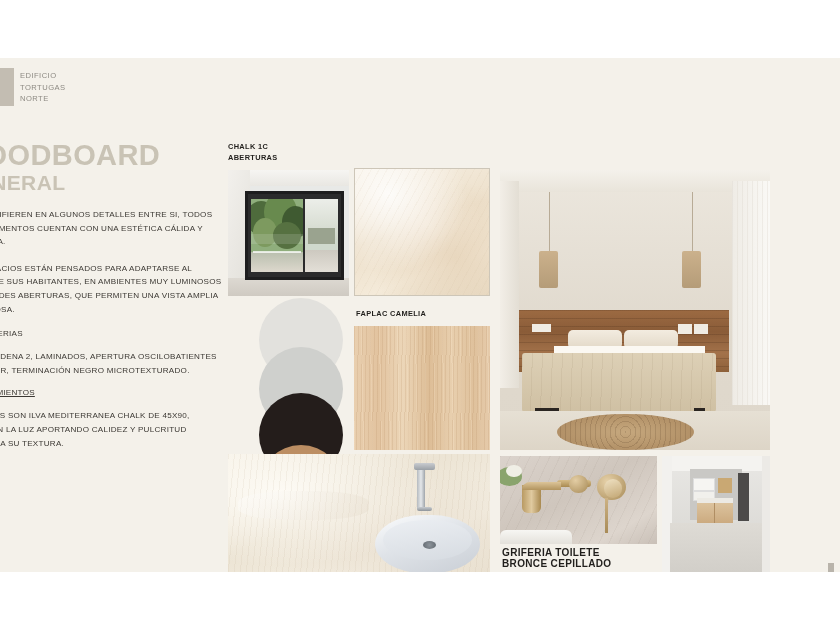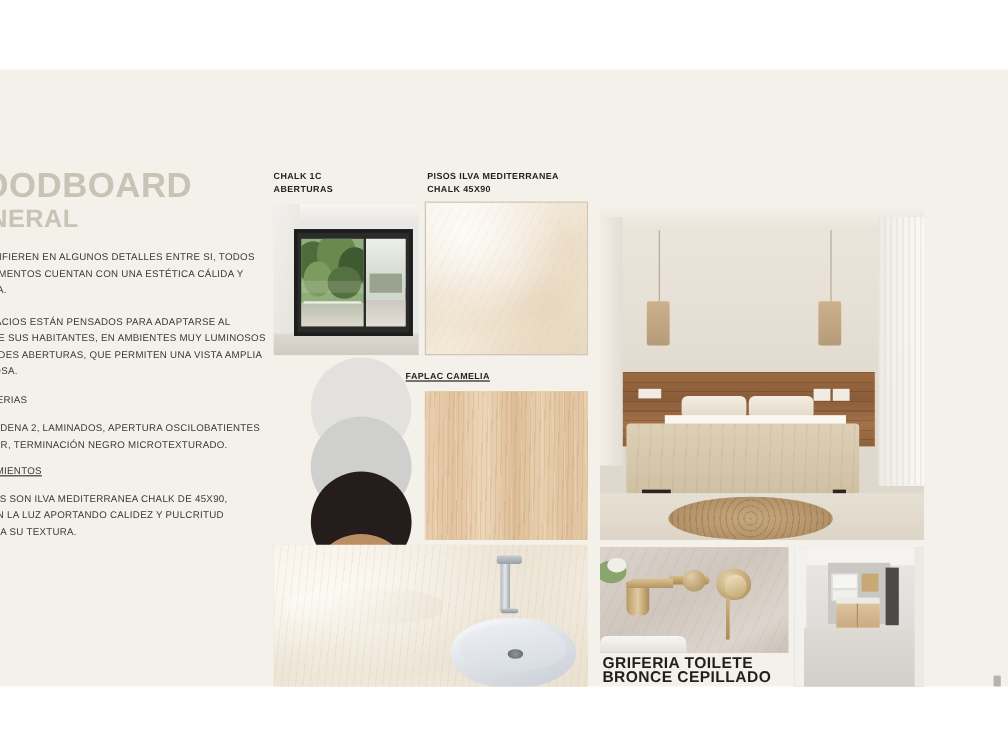--- a/index.html
+++ b/index.html
@@ -122,45 +122,51 @@
 
   
   .swatch-circle { position: absolute; border-radius: 50%; }
 
   
   #edge-mark {
     position:absolute; left: 828px; top: 505px;
     width: 6px; height: 38px; background:#b9b4ab;
   }
 
-  .capt { position:absolute; font-size:13px; font-weight:bold;
+  .capt { position:absolute; font-size:10px; font-weight:bold;
           letter-spacing:.35px; line-height:10.5px; color:#211f1c; }
 </style>
 </head>
 <body>
 
 <div id="page" style="background: rgb(244, 241, 234);">
 
+  <div id="brand">
+    <div id="brand-bar" style="background: rgb(195, 189, 178);"></div>
+    <div id="brand-lines">
+      <div>EDIFICIO</div>
+      <div>TORTUGAS</div>
+      <div>NORTE</div>
+    </div>
+  </div>
 
   <div id="left-col">
     <div id="mb-title" style="color: rgb(201, 195, 181);">MOODBOARD</div>
     <div id="mb-sub" style="color: rgb(201, 195, 181);">GENERAL</div>
     <div class="body-para">SI BIEN DIFIEREN EN ALGUNOS DETALLES ENTRE SI, TODOS DEPARTAMENTOS CUENTAN CON UNA ESTÉTICA CÁLIDA Y MODERNA.</div>
     <div class="body-para">LOS ESPACIOS ESTÁN PENSADOS PARA ADAPTARSE AL GUSTO DE SUS HABITANTES, EN AMBIENTES MUY LUMINOSOS DE GRANDES ABERTURAS, QUE PERMITEN UNA VISTA AMPLIA Y LUMINOSA.</div>
     <div class="sec-head">CARPINTERIAS</div>
     <div class="body-para tight">LINEA MODENA 2, LAMINADOS, APERTURA OSCILOBATIENTES y DE ABRIR, TERMINACIÓN NEGRO MICROTEXTURADO.</div>
     <div class="sec-head underlined">REVESTIMIENTOS</div>
     <div class="body-para">LOS PISOS SON ILVA MEDITERRANEA CHALK DE 45X90, REFLEJAN LA LUZ APORTANDO CALIDEZ Y PULCRITUD GRACIAS A SU TEXTURA.</div>
   </div>
 
   <div class="col-head" style="left:228px; top:84px; white-space:pre-line;">CHALK 1C
 ABERTURAS</div>
-  <div class="col-head" style="left:356px; top:84px; white-space:pre-line;">PISOS ILVA MEDITERRANEA
-CHALK 45X90</div>
-  <div class="col-head" style="left:338px; top:251px;text-decoration:underline;">FAPLAC CAMELIA</div>
+  <div class="col-head" style="left:356px; top:251px;">FAPLAC CAMELIA</div>
 
   <div class="frame" id="img-window">
     <div class="w-ceil"></div>
     <div class="w-wall-l"></div>
     <div class="w-floor"></div>
     <div class="w-frame">
       <div class="w-pane a">
         <div class="foliage" style="left:-10%;top:4%;width:58%;height:46%;background:#4e6b3c;"></div>
         <div class="foliage" style="left:26%;top:-8%;width:62%;height:52%;background:#688a4e;"></div>
         <div class="foliage" style="left:60%;top:10%;width:52%;height:44%;background:#3f5a31;"></div>

